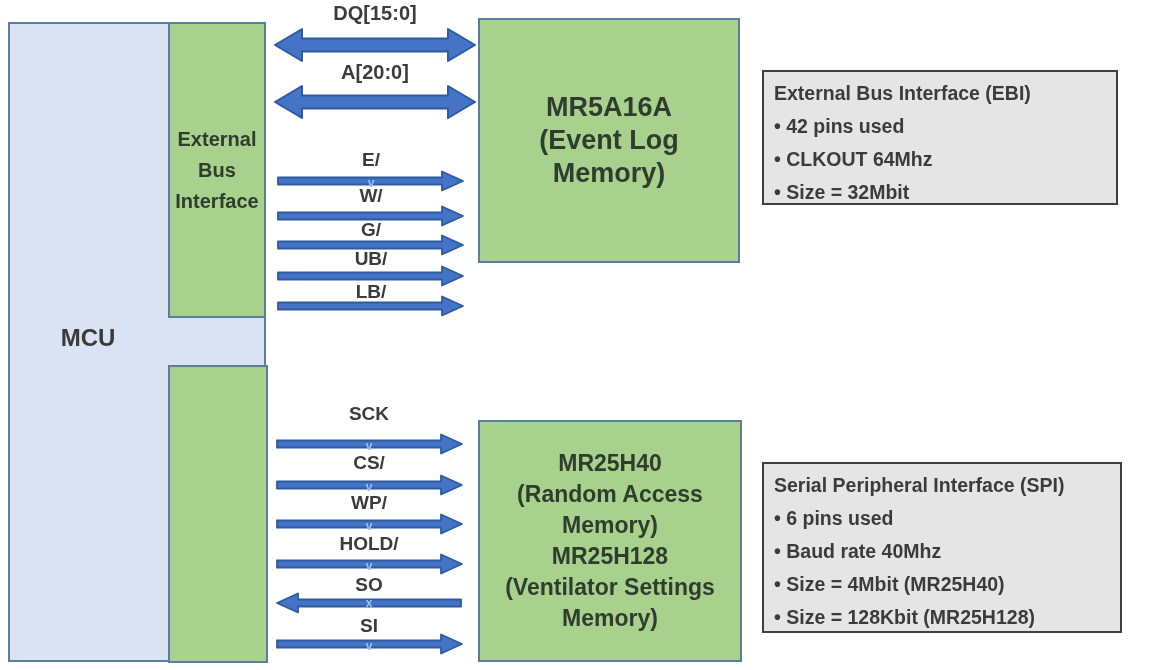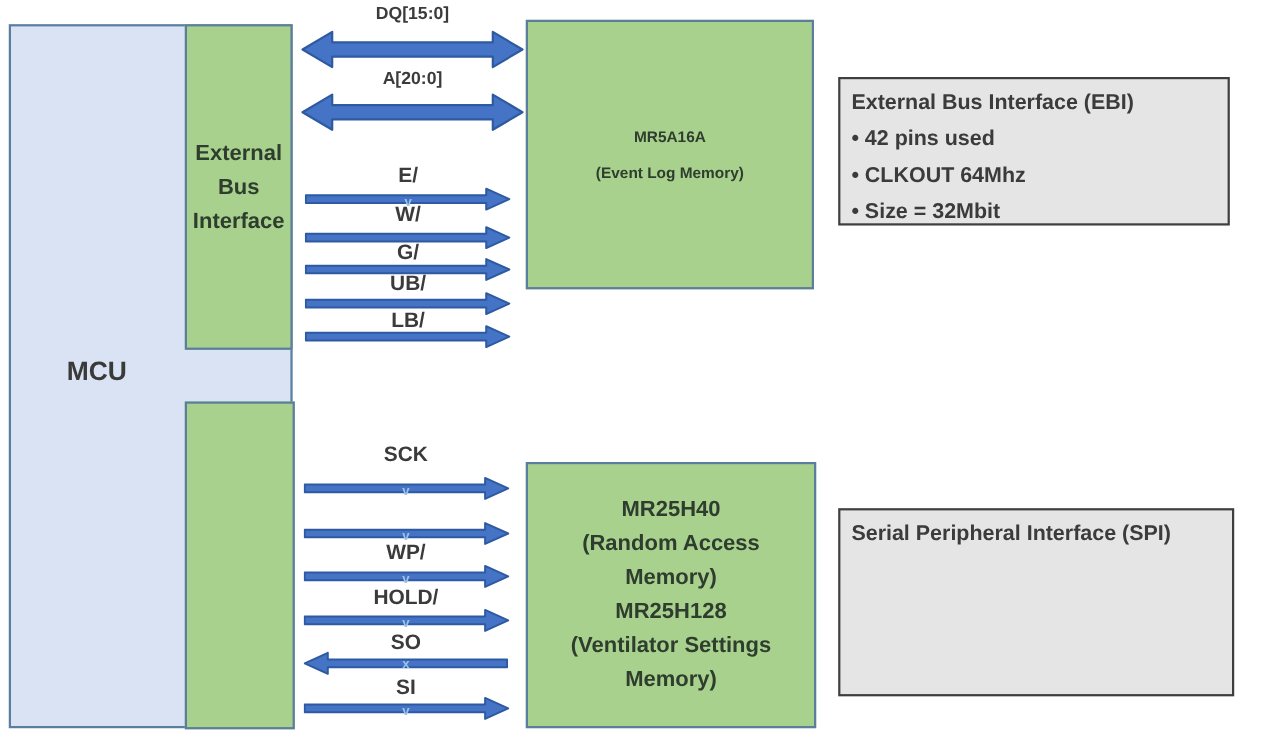--- a/index.html
+++ b/index.html
@@ -17,27 +17,27 @@
     position:absolute;left:8px;top:324px;width:160px;text-align:center;
     font-size:24px;font-weight:600;color:var(--text-dark,#3a3a3a);
   }
   .green{
     background:var(--block-green,#a9d18e);border:2.5px solid var(--border-slate,#5b7e9f);
     display:flex;align-items:center;justify-content:center;text-align:center;
     color:#2e3d2e;font-weight:600;white-space:pre-line;
   }
   .ebi-block{left:168px;top:22px;width:98px;height:296px;font-size:20px;line-height:31px;}
   .spi-port-block{left:168px;top:365px;width:100px;height:298px;}
-  .mem1-block{left:478px;top:18px;width:262px;height:245px;font-size:14px;line-height:33px;}
-  .mem2-block{left:478px;top:420px;width:264px;height:242px;font-size:20px;line-height:31px;}
+  .mem1-block{left:478px;top:18px;width:262px;height:245px;font-size:27px;line-height:33px;}
+  .mem2-block{left:478px;top:420px;width:264px;height:242px;font-size:23px;line-height:31px;}
   .sig-label{
     position:absolute;text-align:center;font-size:19px;font-weight:700;
     color:#3b3b3b;line-height:20px;
   }
-  .sig-label.big{font-size:16px;}
+  .sig-label.big{font-size:20px;}
   .arrow{position:absolute;display:block;}
   .arrow polygon{fill:var(--arrow-fill,#4573c5);stroke:var(--arrow-stroke,#2e5aa1);stroke-linejoin:round;}
   .chevron{
     position:absolute;width:14px;text-align:center;font-size:12px;font-weight:700;
     color:#9cc3ea;line-height:12px;
   }
   .info-box{
     position:absolute;box-sizing:border-box;background:#e5e5e5;
     border:2px solid #3f3f3f;padding:5px 12px 4px 10px;
     font-size:19.5px;font-weight:600;line-height:33px;color:#3b3b3b;
@@ -103,20 +103,21 @@
   <svg class="arrow" style="left:277px;top:294px;" width="188" height="24">
     <polygon points="1,8.5 165,8.5 165,2.5 186,12 165,21.5 165,15.5 1,15.5" stroke-width="1.8"></polygon>
   </svg>
 
   <div class="sig-label" style="left:276px;top:404px;width:186px;">SCK</div>
   <svg class="arrow" style="left:276px;top:432px;" width="188" height="24">
     <polygon points="1,8.5 165,8.5 165,2.5 186,12 165,21.5 165,15.5 1,15.5" stroke-width="1.8"></polygon>
   </svg>
   <div class="chevron" style="left:362px;top:440px;">v</div>
 
+  <div class="sig-label" style="left:276px;top:453px;width:186px;">CS/</div>
   <svg class="arrow" style="left:276px;top:473px;" width="188" height="24">
     <polygon points="1,8.5 165,8.5 165,2.5 186,12 165,21.5 165,15.5 1,15.5" stroke-width="1.8"></polygon>
   </svg>
   <div class="chevron" style="left:362px;top:481px;">v</div>
 
   <div class="sig-label" style="left:276px;top:493px;width:186px;">WP/</div>
   <svg class="arrow" style="left:276px;top:512px;" width="188" height="24">
     <polygon points="1,8.5 165,8.5 165,2.5 186,12 165,21.5 165,15.5 1,15.5" stroke-width="1.8"></polygon>
   </svg>
   <div class="chevron" style="left:362px;top:520px;">v</div>
@@ -141,15 +142,19 @@
 
   <div class="info-box box1">
     <div class="info-title">External Bus Interface (EBI)</div>
     <div class="info-items">• 42 pins used
 • CLKOUT 64Mhz
 • Size = 32Mbit</div>
   </div>
 
   <div class="info-box box2">
     <div class="info-title">Serial Peripheral Interface (SPI)</div>
+    <div class="info-items">• 6 pins used
+• Baud rate 40Mhz
+• Size = 4Mbit (MR25H40)
+• Size = 128Kbit (MR25H128)</div>
   </div>
 
 </div>
 
 </body></html>

